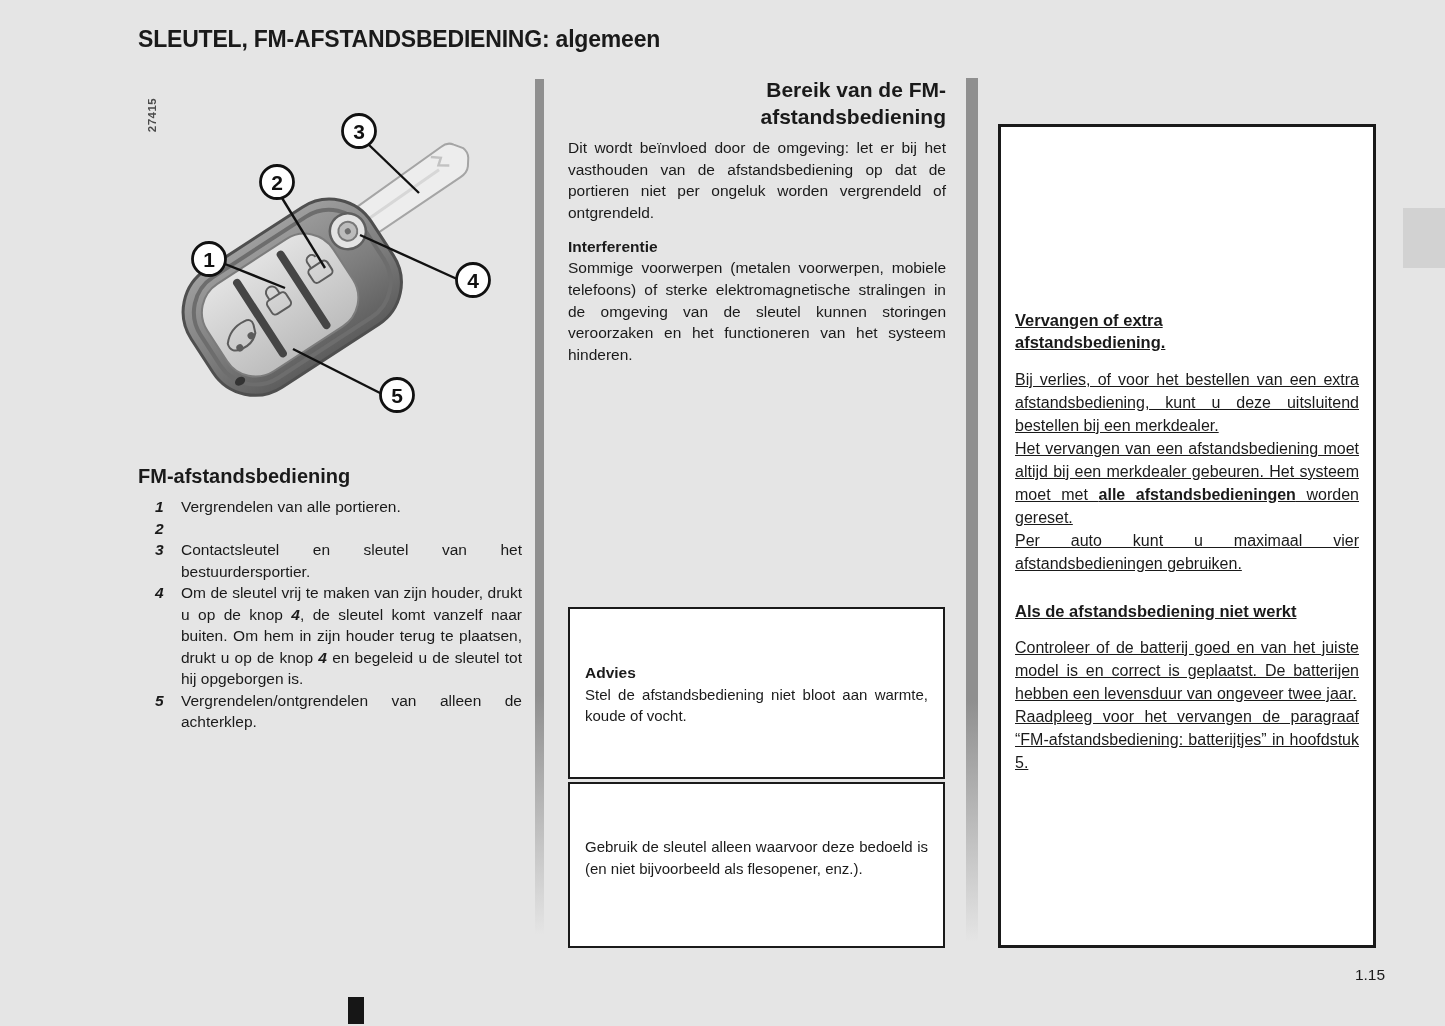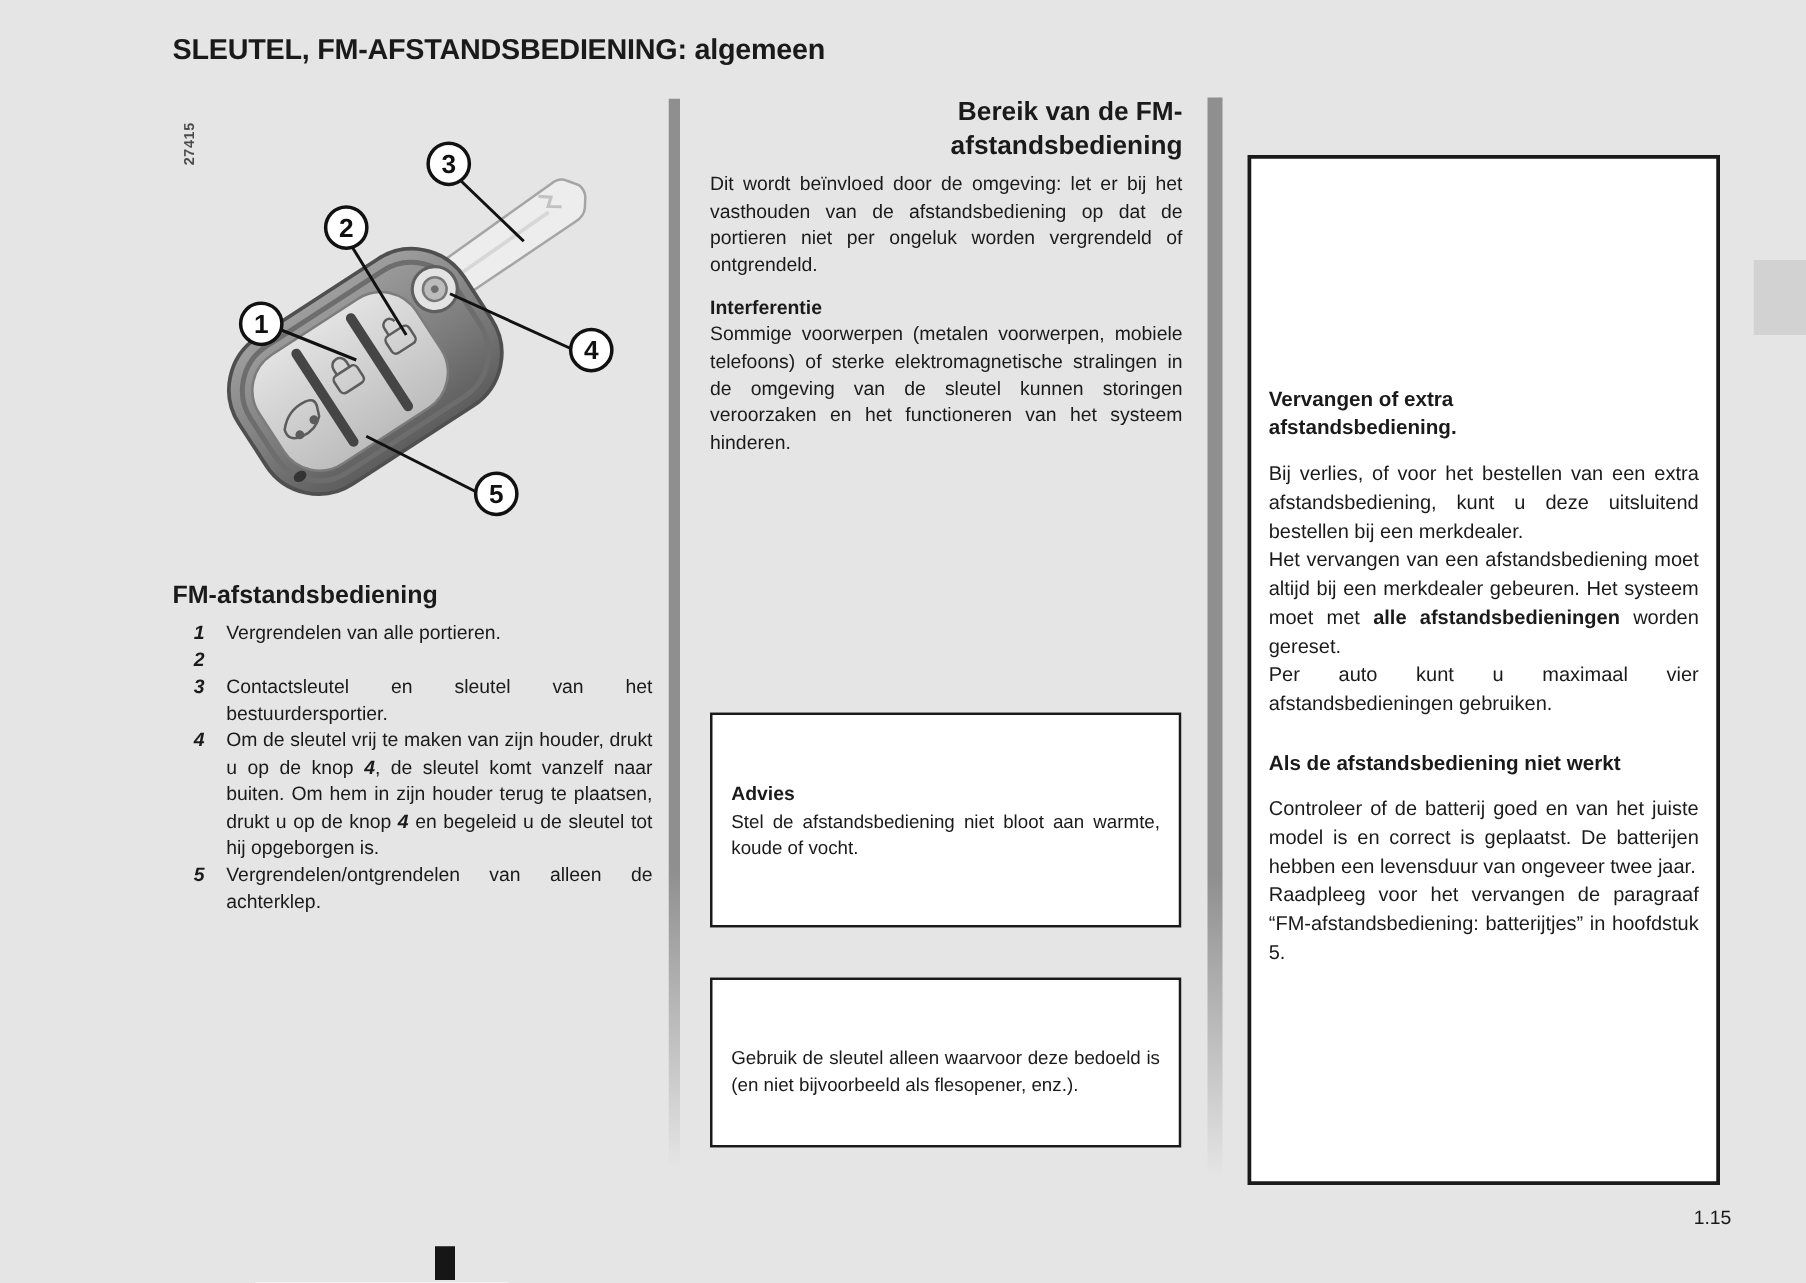--- a/index.html
+++ b/index.html
@@ -28,28 +28,28 @@
   .k-list .itx{flex:1;text-align:justify;}
   .k-list b.inline4{font-style:italic;}
 
   
   .mid-col{left:568px;top:76px;width:378px;}
   .mid-col h2{margin:0;font-size:21px;line-height:27px;font-weight:bold;text-align:right;}
   .mid-col .p{margin:7px 0 0 0;font-size:15.5px;line-height:21.6px;text-align:justify;}
   .mid-col h3{margin:13px 0 0 0;font-size:15.5px;line-height:21px;font-weight:bold;}
 
   .note-box{border:2px solid #1a1a1a;box-sizing:border-box;width:377px;background:#fff;}
-  .advies-box{left:568px;top:570px;height:172px;padding:53px 15px 0 15px;}
-  .use-box{left:568px;top:782px;height:136px;padding:52px 15px 0 15px;}
+  .advies-box{left:568px;top:607px;height:172px;padding:53px 15px 0 15px;}
+  .use-box{left:568px;top:782px;height:166px;padding:52px 15px 0 15px;}
   .note-box .bh{font-size:15.5px;line-height:21.5px;font-weight:bold;}
   .note-box .bt{font-size:15px;line-height:21.5px;text-align:justify;}
 
   
   .right-box{left:998px;top:124px;width:378px;height:824px;border:3px solid #1a1a1a;
-             box-sizing:border-box;padding:0 14px;background:#fff;}
+             box-sizing:border-box;padding:0 14px;background:#fff;text-decoration:underline;}
   .right-box h3{margin:0;font-size:16.5px;line-height:22px;font-weight:bold;}
   .right-box .h1{margin-top:182px;margin-bottom:15px;}
   .right-box .h2{margin-top:25px;margin-bottom:14px;}
   .right-box .p{margin:0;font-size:16px;line-height:23px;text-align:justify;}
 
   .page-num{left:1330px;top:966px;width:80px;font-size:15.5px;text-align:center;}
   .footer-mark{left:348px;top:997px;width:16px;height:27px;background:#161616;}
 
   svg text.co{font-family:"Liberation Sans", sans-serif;font-size:21px;font-weight:bold;fill:#111;}
 </style>

